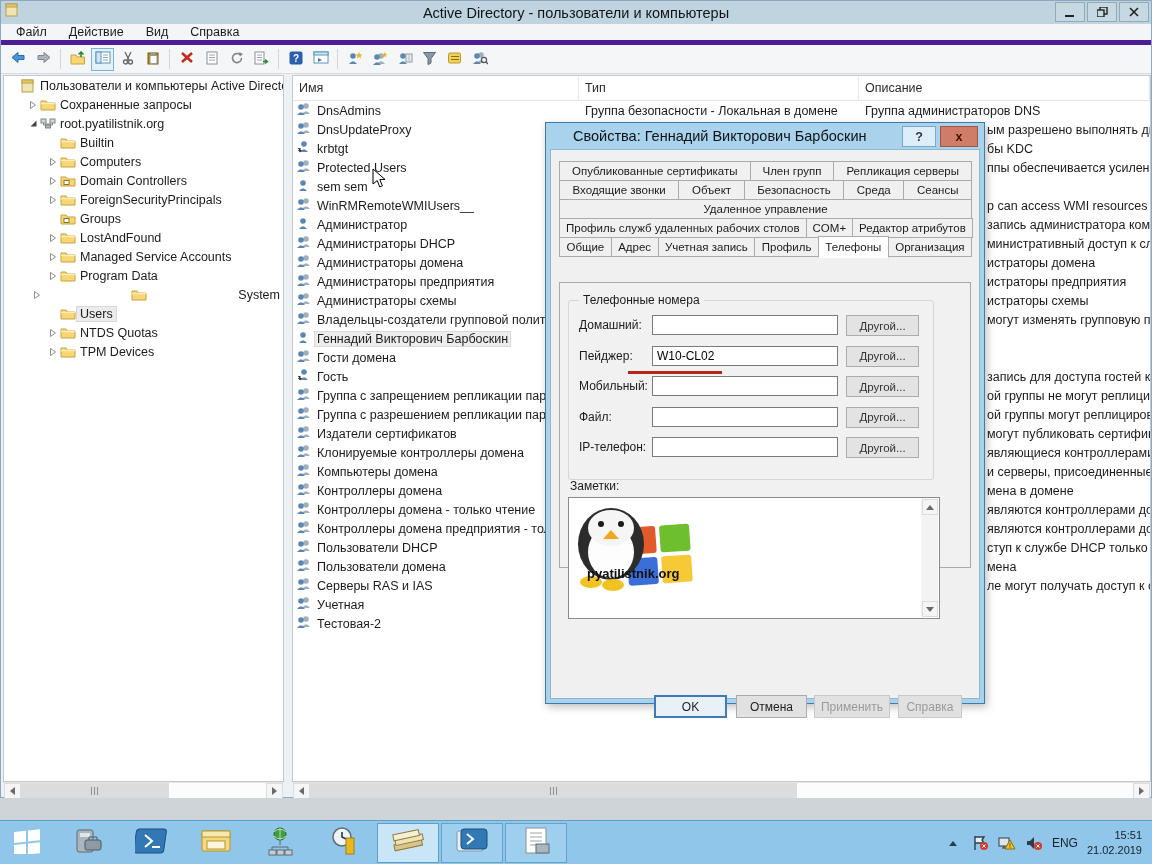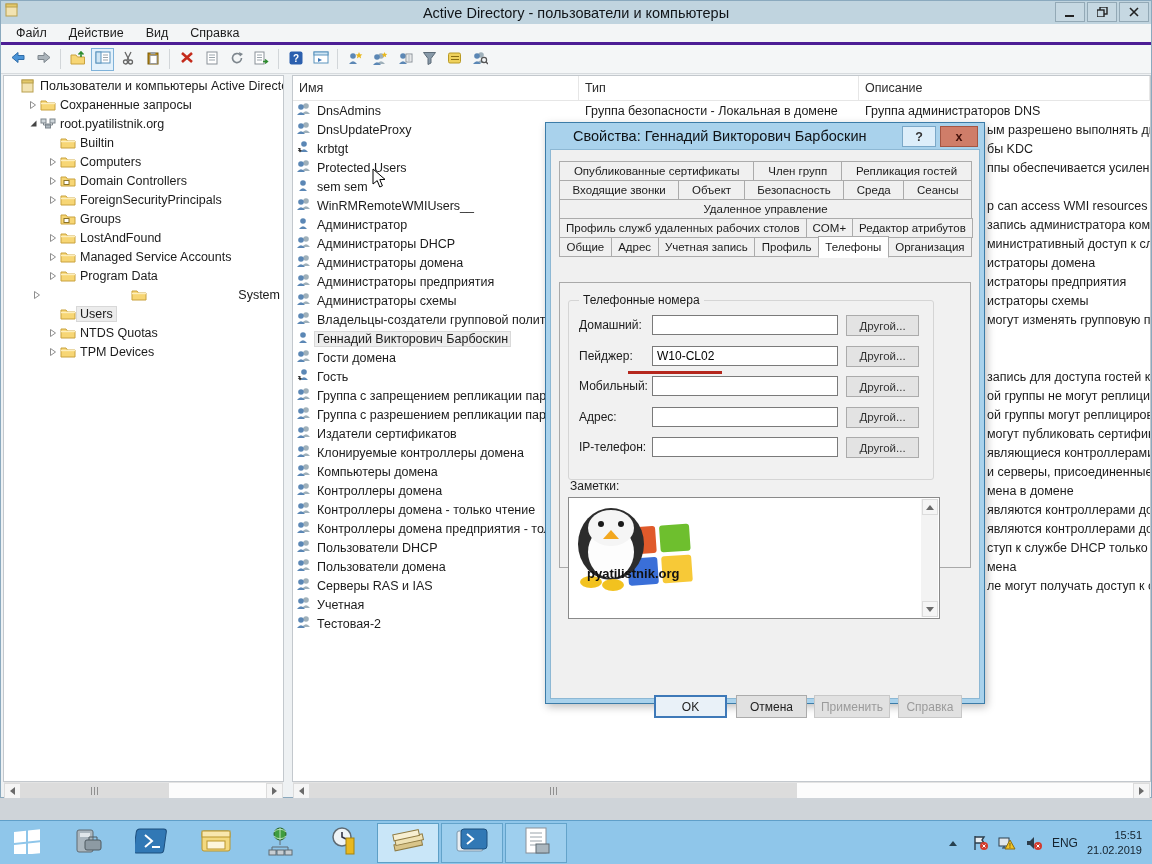--- a/index.html
+++ b/index.html
@@ -7,21 +7,21 @@
   #screen{position:relative;width:1152px;height:864px;overflow:hidden;background:#cfd4d9;
           font-family:"Liberation Sans",sans-serif;font-size:12.5px;color:#1b1b1b;}
 
   
   .window{position:absolute;left:0;top:0;width:1152px;height:798px;background:#eef1f3;border:1px solid #8aa9be;}
   .titlebar{position:relative;height:23px;background:#c0d4df;display:flex;align-items:center;}
   .win-ico{position:absolute;left:3px;top:2px;}
   .title{position:absolute;left:0;right:0;text-align:center;font-size:14.5px;color:#101418;}
   .winbtns{position:absolute;right:2px;top:1px;display:flex;}
   .wbtn{width:30px;height:20px;border:1px solid #93a9b6;margin-left:2px;display:flex;align-items:center;justify-content:center;background:#c6d8e2;}
-  .menubar{height:21px;background:#f3f5f6;border-bottom:3px solid #4c1d95;display:flex;align-items:flex-start;padding-left:4px;}
+  .menubar{height:21px;background:#f3f5f6;border-bottom:5px solid #4c1d95;display:flex;align-items:center;padding-left:4px;}
   .menu-item{padding:2px 11px;}
   .toolbar{height:29px;background:#f4f6f7;border-bottom:1px solid #d7dbde;display:flex;align-items:center;padding-left:5px;}
   .tbtn{width:23px;height:23px;display:flex;align-items:center;justify-content:center;margin:0 1px;}
   .tbtn.boxed{border:1px solid #7fb2d9;background:#e3f1fb;}
   .tsep{width:1px;height:20px;background:#d2d6d9;margin:0 4px;}
 
   
   .tree-panel{position:absolute;left:2px;top:74px;width:281px;height:707px;background:#fff;border:1px solid #c3c8cd;overflow:hidden;}
   .tree-row{height:19px;display:flex;align-items:center;white-space:nowrap;}
   .arrow-slot{width:14px;display:flex;align-items:center;justify-content:center;flex:none;}
@@ -860,21 +860,21 @@
     <div class="dlg-title">
       <span>Свойства: Геннадий Викторович Барбоскин</span>
     </div>
     <span class="dlg-hbtn" style="right:48px;">?</span>
     <span class="dlg-close" style="right:6px;">x</span>
     <div class="dlg-body">
       <div class="tabs" id="dlgtabs">
           <div class="tab-row">
             <span class="tab">Опубликованные сертификаты</span>
             <span class="tab">Член групп</span>
-            <span class="tab">Репликация гостей</span>
+            <span class="tab">Репликация серверы</span>
           </div>
           <div class="tab-row">
             <span class="tab">Входящие звонки</span>
             <span class="tab">Объект</span>
             <span class="tab">Безопасность</span>
             <span class="tab">Среда</span>
             <span class="tab">Сеансы</span>
           </div>
           <div class="tab-row">
             <span class="tab">Удаленное управление</span>
@@ -899,21 +899,21 @@
           <div id="phonerows">
               <span class="ph-label" style="top: 17px;">Домашний:</span>
               <input class="ph-input" style="top: 14px;">
               <span class="ph-btn" style="top: 14px;">Другой...</span>
               <span class="ph-label" style="top: 47.5px;">Пейджер:</span>
               <input class="ph-input" value="W10-CL02" style="top: 44.5px;">
               <span class="ph-btn" style="top: 44.5px;">Другой...</span>
               <span class="ph-label" style="top: 78px;">Мобильный:</span>
               <input class="ph-input" style="top: 75px;">
               <span class="ph-btn" style="top: 75px;">Другой...</span>
-              <span class="ph-label" style="top: 108.5px;">Адрес:</span>
+              <span class="ph-label" style="top: 108.5px;">Файл:</span>
               <input class="ph-input" style="top: 105.5px;">
               <span class="ph-btn" style="top: 105.5px;">Другой...</span>
               <span class="ph-label" style="top: 139px;">IP-телефон:</span>
               <input class="ph-input" style="top: 136px;">
               <span class="ph-btn" style="top: 136px;">Другой...</span>
             </div>
         </div>
         <div class="redline" style="background: rgb(181, 39, 29);"></div>
         <div class="notes-lbl">Заметки:</div>
         <div class="notes-box">

